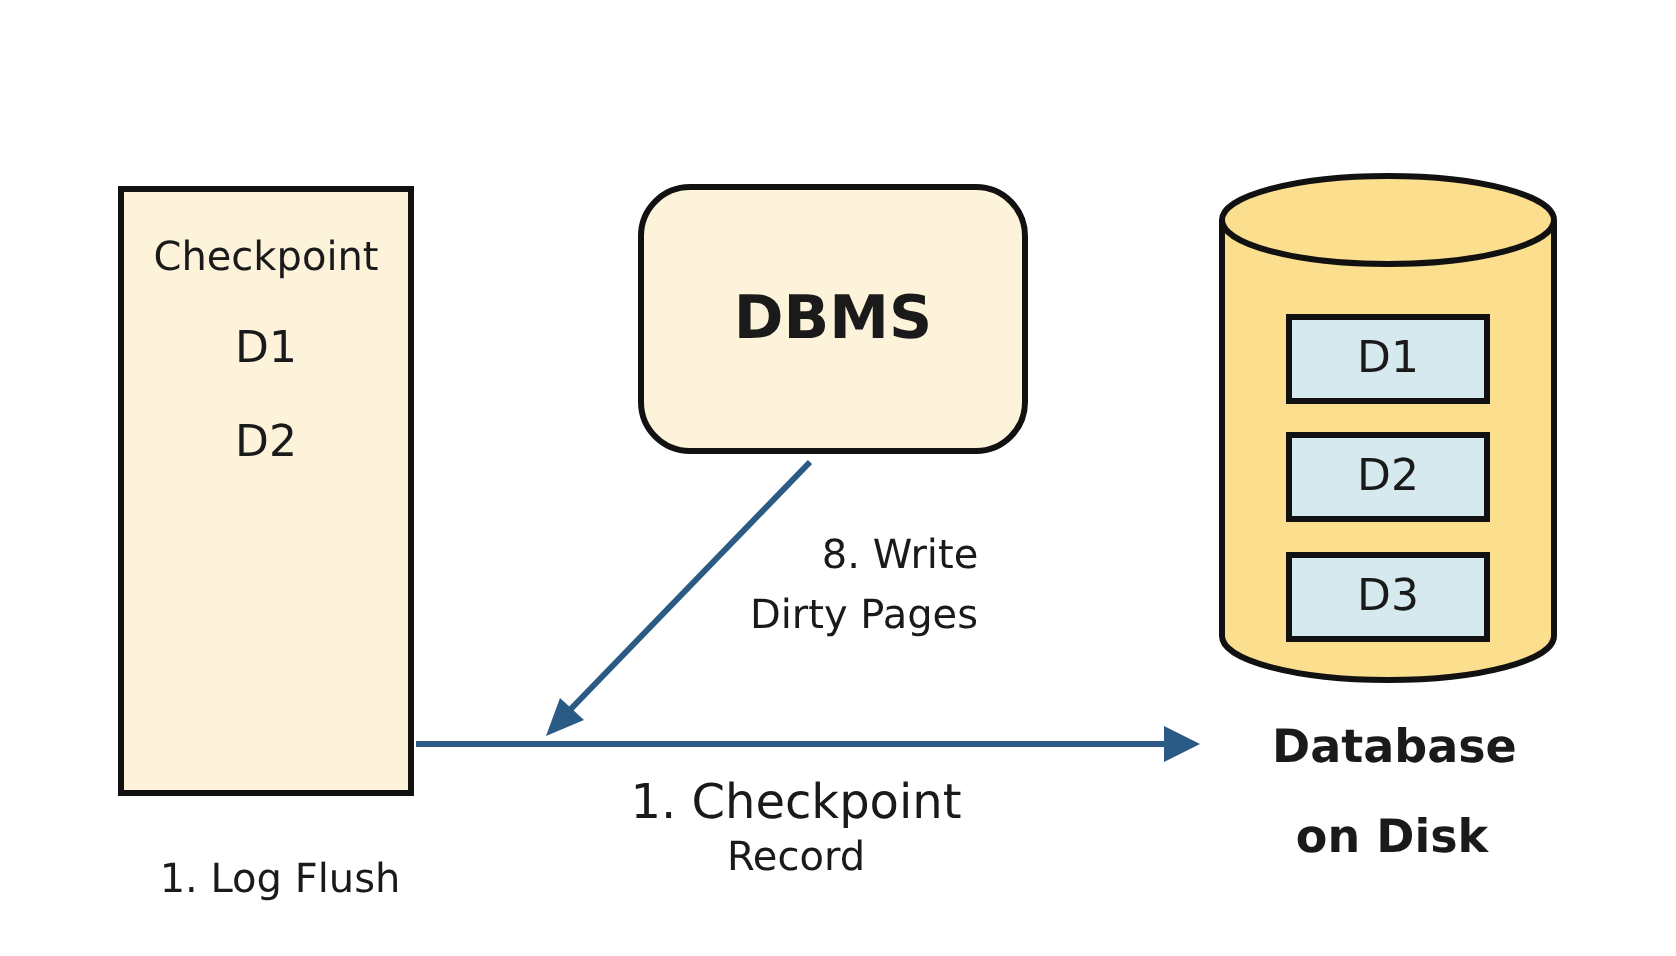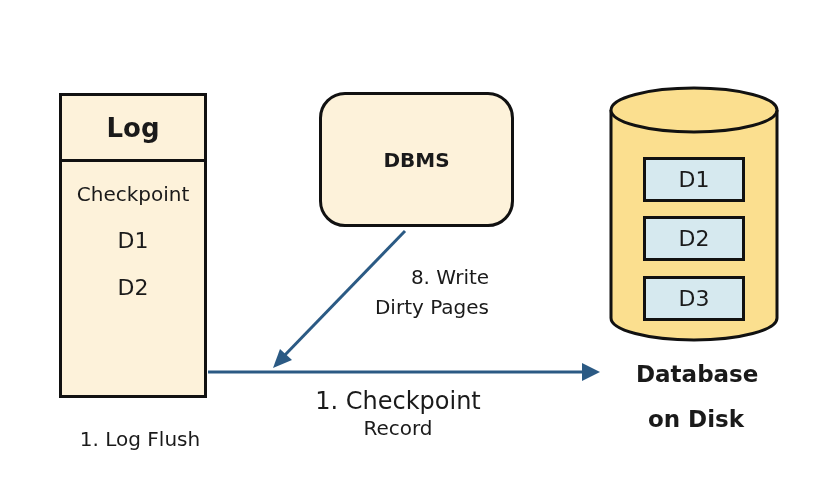--- a/index.html
+++ b/index.html
@@ -9,21 +9,21 @@
   .lbl { position: absolute; text-align: center; white-space: nowrap; }
   .log-box { position: absolute; left: 59px; top: 93px; width: 148px; height: 305px;
              background: #fdf2da; border: 3px solid #111; box-sizing: border-box; }
   .log-header { height: 63px; border-bottom: 3px solid #111; display: flex;
                 align-items: center; justify-content: center; font-size: 26px; font-weight: bold; }
   .log-entry { text-align: center; font-size: 20px; }
   .log-entry.cp { margin-top: 20px; font-size: 20px; }
   .log-entry.d { margin-top: 22px; font-size: 22px; }
   .dbms { position: absolute; left: 319px; top: 92px; width: 195px; height: 135px;
           background: #fdf2da; border: 3px solid #111; border-radius: 26px; box-sizing: border-box;
-          display: flex; align-items: center; justify-content: center; font-size: 20px; font-weight: bold; }
+          display: flex; align-items: center; justify-content: center; font-size: 30px; font-weight: bold; }
   .page { position: absolute; left: 643px; width: 102px; height: 45px; background: #d6e9ef;
           border: 3px solid #111; box-sizing: border-box; display: flex; align-items: center;
           justify-content: center; font-size: 22px; }
 </style>
 </head>
 <body>
 
 <svg width="838" height="478">
 
   <g>
@@ -36,21 +36,20 @@
     <polygon points="600,372 582,363 582,381" fill="#2b5a84"></polygon>
   </g>
 
   <g>
     <line x1="405" y1="231" x2="283" y2="357" stroke="#2b5a84" stroke-width="3"></line>
     <polygon points="273,368 280,349 292,360" fill="#2b5a84"></polygon>
   </g>
 </svg>
 
 <div class="log-box">
-  <div class="log-header">Log</div>
   <div class="log-entry cp">Checkpoint</div>
   <div class="log-entry d">D1</div>
   <div class="log-entry d">D2</div>
 </div>
 
 <div class="dbms">DBMS</div>
 
 <div class="page" style="top:157px;">D1</div>
 <div class="page" style="top:216px;">D2</div>
 <div class="page" style="top:276px;">D3</div>

